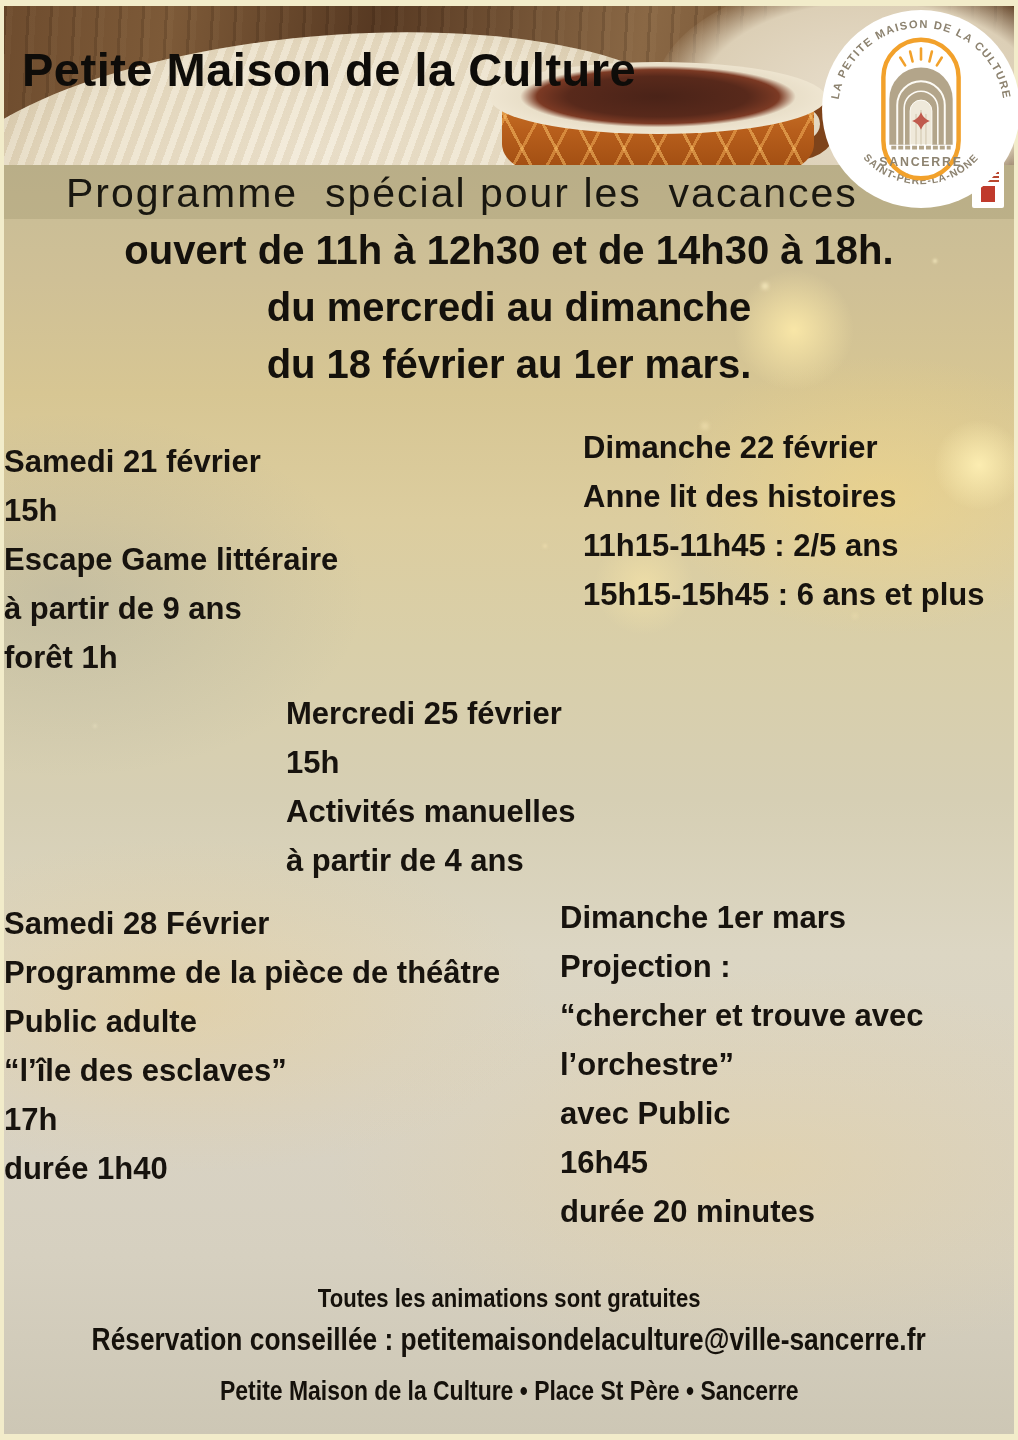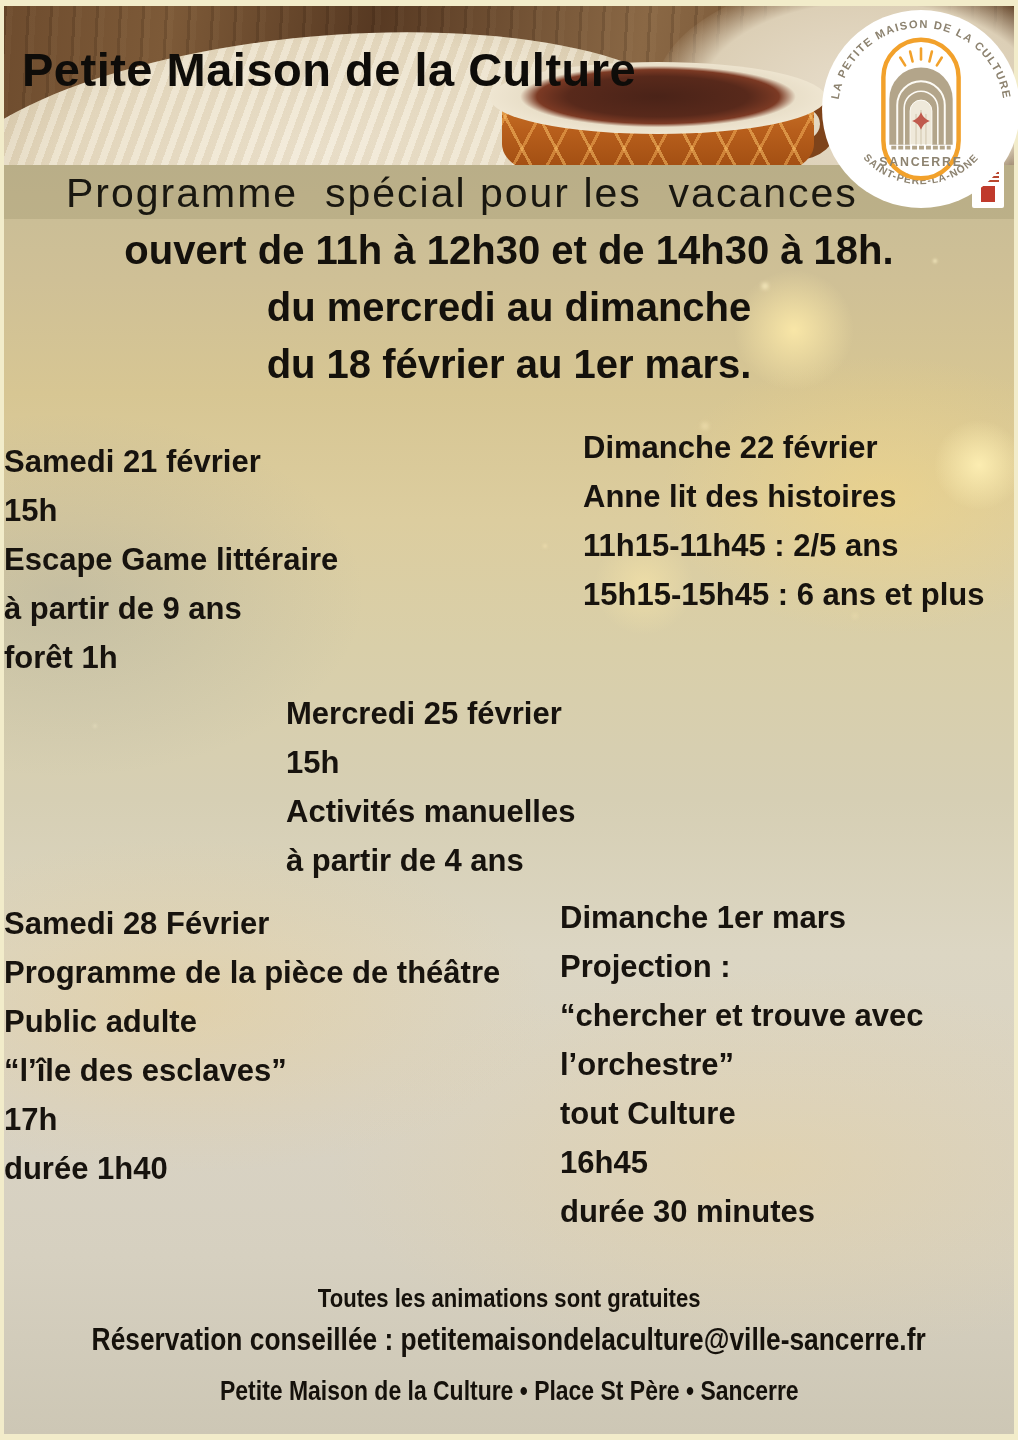--- a/index.html
+++ b/index.html
@@ -179,23 +179,23 @@
       <div>Public adulte</div>
       <div>“l’île des esclaves”</div>
       <div>17h</div>
       <div>durée 1h40</div>
     </section>
 
     <section class="event ev-e">
       <div>Dimanche 1er mars</div>
       <div>Projection :</div>
       <div>“chercher et trouve avec l’orchestre”</div>
-      <div>tout Culture</div>
+      <div>avec Public</div>
       <div>16h45</div>
-      <div>durée 30 minutes</div>
+      <div>durée 20 minutes</div>
     </section>
 
     <div class="footer-line footer-free">
       <span class="cond">Toutes les animations sont gratuites</span>
     </div>
     <div class="footer-line footer-booking">
       <span class="cond">Réservation conseillée : petitemaisondelaculture@ville-sancerre.fr</span>
     </div>
     <div class="footer-line footer-address">
       <span class="cond">Petite Maison de la Culture • Place St Père • Sancerre</span>

